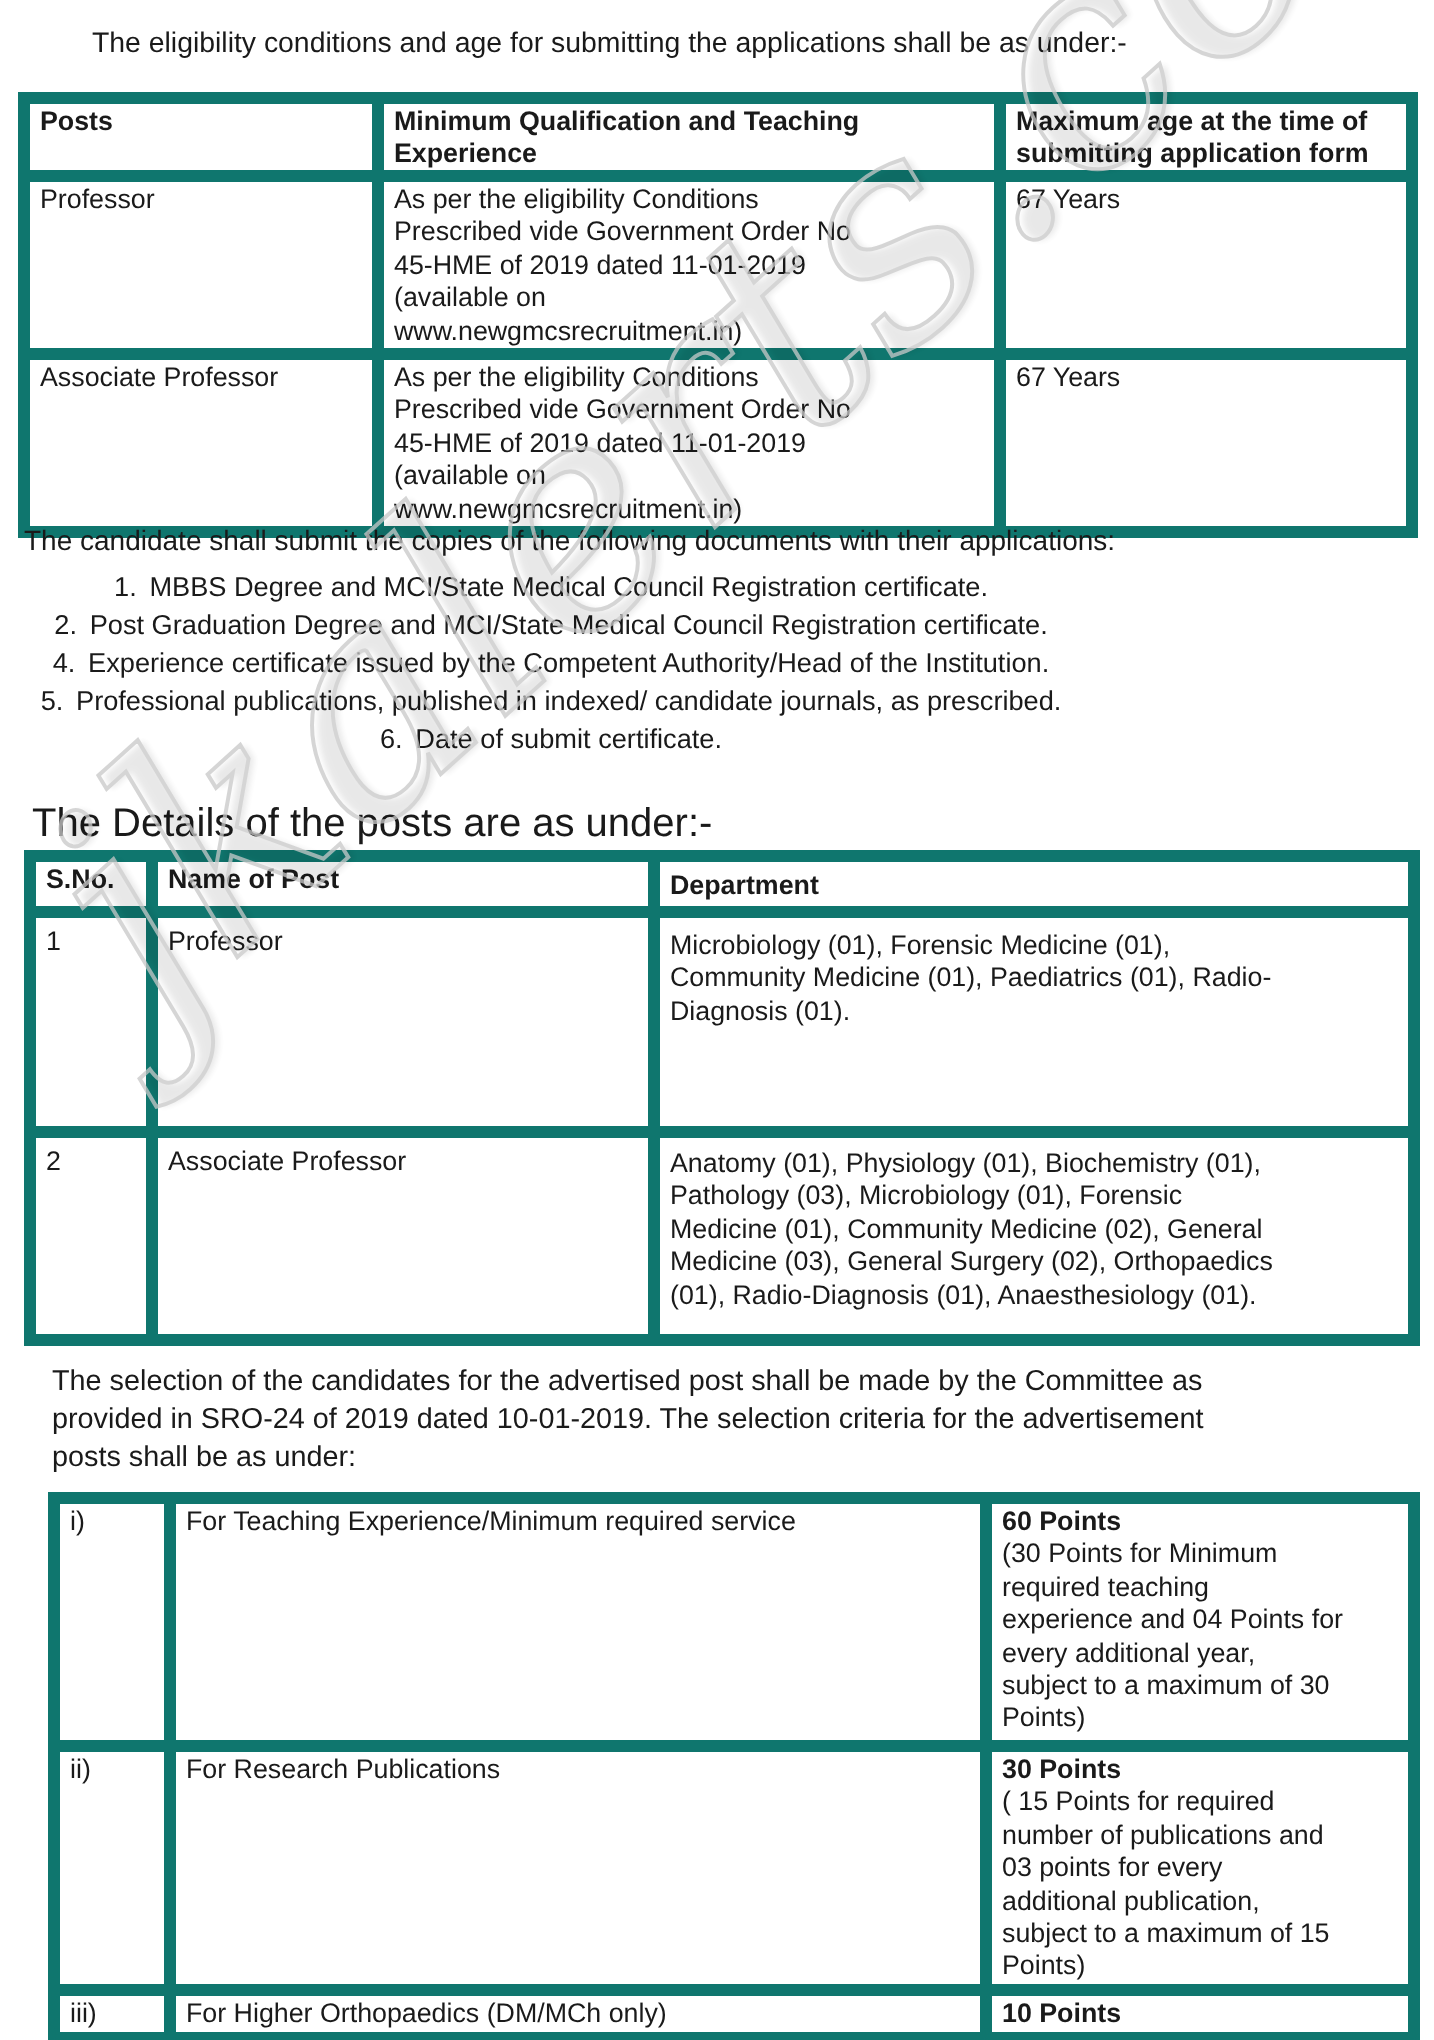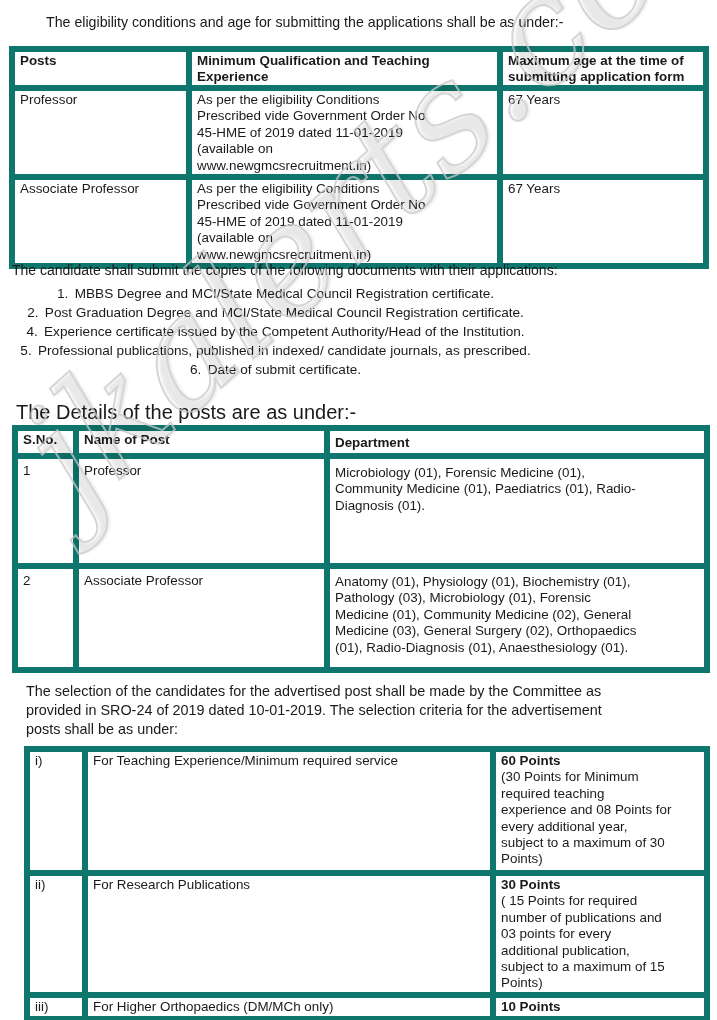--- a/index.html
+++ b/index.html
@@ -115,21 +115,21 @@
 
 <table class="outer" style="left:24px; top:746px; width:686px;">
   <tbody>
       <tr style="height:124px;">
     <td style="width:47px;">i)</td>
     <td style="width:397px;">For Teaching Experience/Minimum required service</td>
     <td>
       <div class="b">60 Points</div>
       <div>(30 Points for Minimum</div>
       <div>required teaching</div>
-      <div>experience and 08 Points for</div>
+      <div>experience and 04 Points for</div>
       <div>every additional year,</div>
       <div>subject to a maximum of  30</div>
       <div>Points)</div>
     </td>
   </tr>
   <tr style="height:121px;">
     <td>ii)</td>
     <td>For Research Publications</td>
     <td>
       <div class="b">30 Points</div>

